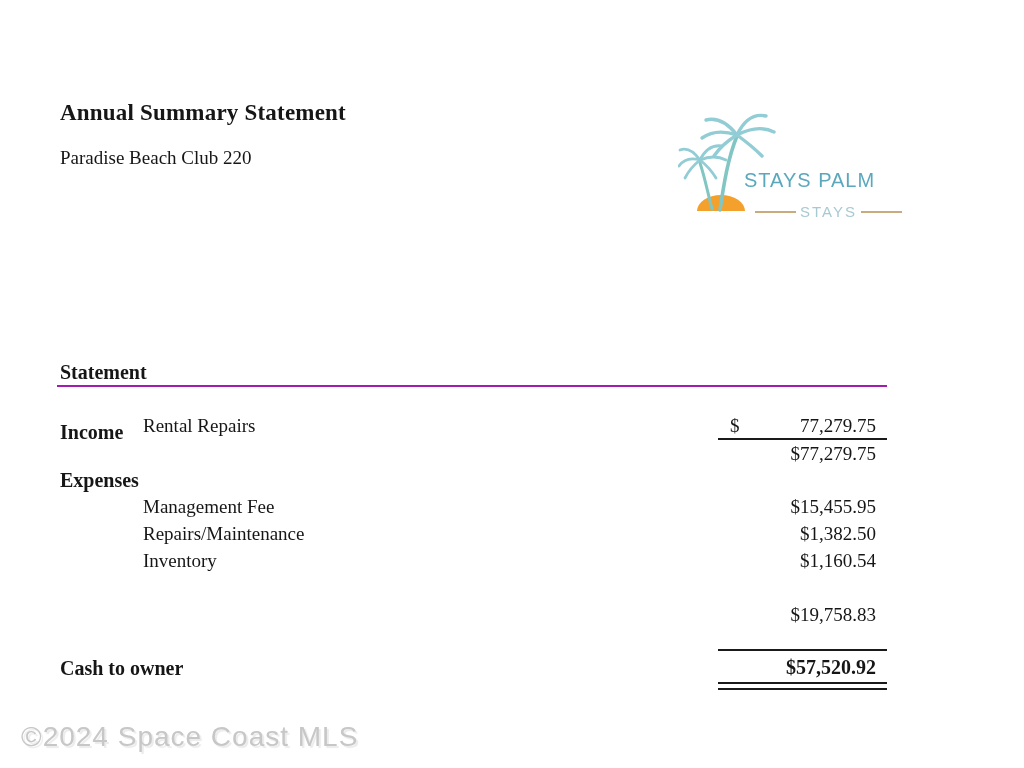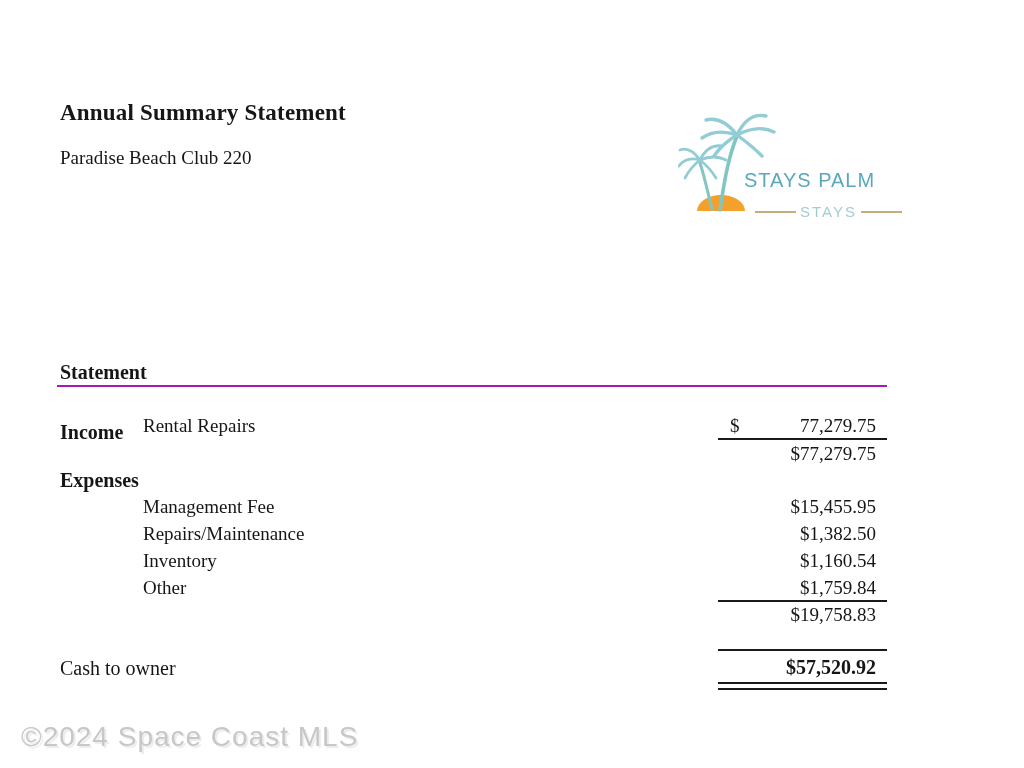--- a/index.html
+++ b/index.html
@@ -41,21 +41,21 @@
   .amt-val { position:absolute; right:11px; top:0; white-space:nowrap; }
 
   .stmt-header { position:absolute; left:57px; top:361px; width:830px; height:24px;
     border-bottom:2px solid #a21caf; }
   .stmt-header .lbl { font-size:20px; font-weight:bold; }
 
   .rule { position:absolute; left:718px; width:169px; height:0; border-top:2px solid #1a1a1a; }
   .rule-total-top { top:649px; }
   .rule-total-double { top:682px; height:4px; border-top:2px solid #1a1a1a; border-bottom:2px solid #1a1a1a; }
 
-  .total-label { position:absolute; left:60px; top:657px; font-size:20px; font-weight:normal; }
+  .total-label { position:absolute; left:60px; top:657px; font-size:20px; font-weight:bold; }
   .total-amount { position:absolute; left:718px; top:656px; width:169px; box-sizing:border-box;
     padding-right:11px; text-align:right; font-size:20px; font-weight:bold; }
 
   
   .watermark {
     position:absolute; left:1px; top:721px; font-family:"Liberation Sans", sans-serif;
     font-size:28px; color:#c7c7c7; letter-spacing:1px;
     text-shadow:2px 2px 1px #ebebeb; white-space:nowrap;margin-left:20px;
   }
 </style>
@@ -143,26 +143,20 @@
     </span>
   </div>
 
   <div class="trow" style="top:550px;">
     <span class="lbl indent">Inventory</span>
     <span class="amt-box">
       <span class="amt-val">$1,160.54</span>
     </span>
   </div>
 
-  <div class="trow" style="top:577px;">
-    <span class="lbl indent">Other</span>
-    <span class="amt-box underlined">
-      <span class="amt-val">$1,759.84</span>
-    </span>
-  </div>
 
   <div class="trow" style="top:604px;">
     <span class="amt-box">
       <span class="amt-val">$19,758.83</span>
     </span>
   </div>
 
   <div class="rule rule-total-top"></div>
   <div class="total-label">Cash to owner</div>
   <div class="total-amount">$57,520.92</div>

